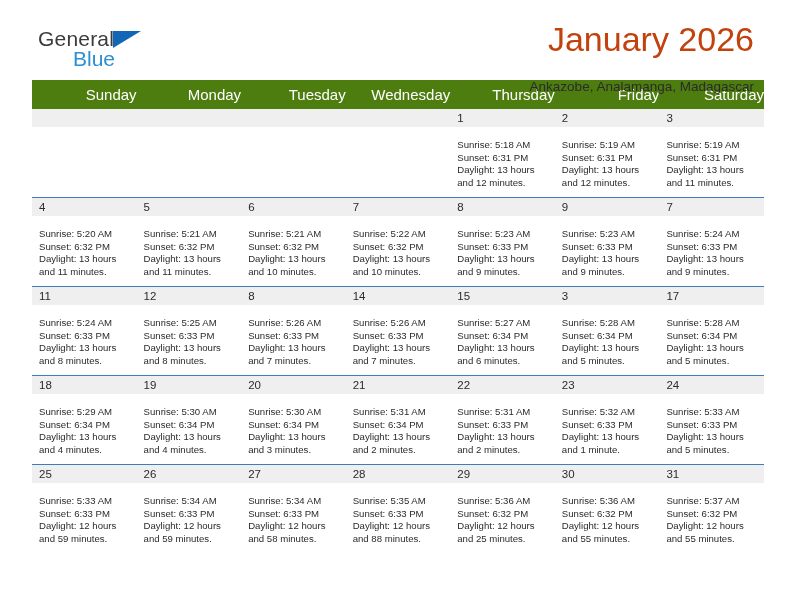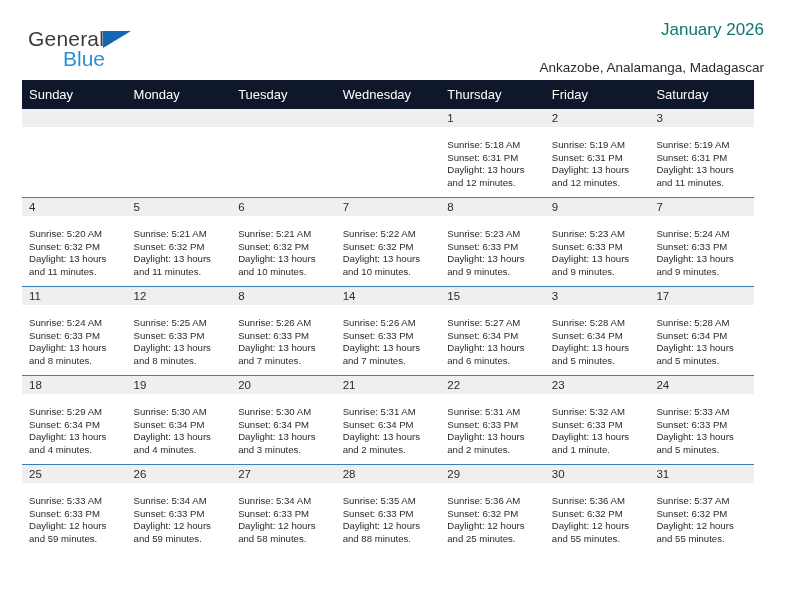--- a/index.html
+++ b/index.html
@@ -13,21 +13,21 @@
     height: 612px;
     font-family: "Liberation Sans", sans-serif;
     color: #1a1a1a;
     overflow: hidden;
   }
   .page {
     position: relative;
     width: 792px;
     height: 612px;
     box-sizing: border-box;
-    padding: 0 22px;
+    padding: 0 32px;
     border-radius: 30px;
   }
 
   
   .header {
     position: relative;
     height: 72px;
     padding-top: 20px;
     box-sizing: border-box;
   }
@@ -63,45 +63,45 @@
     font-size: 21px;
     color: #2a8fd4;
   }
   .title-block {
     position: absolute;
     right: 6px;
     top: 20px;
     text-align: right;
   }
   .cal-title {
-    font-size: 17px;
-    color: #0f766e;
+    font-size: 34px;
+    color: #c2410c;
     font-weight: normal;
     line-height: 1.15;
     margin: 0;
   }
   .cal-subtitle {
     font-size: 13.5px;
     color: #2b2b2b;
     margin-top: 20px;
   }
 
   
   .calendar {
     width: 732px;
     border-collapse: collapse;
     table-layout: fixed;
     margin-top: 8px;
   }
   .calendar th {
-    background: #0f172a;
+    background: #4d7c0f;
     color: #ffffff;
-    font-size: 13px;
+    font-size: 15px;
     font-weight: normal;
-    text-align: left;
+    text-align: right;
     padding: 5px 0 5px 7px;
     height: 19px;
     border: none;
   }
   .calendar td {
     vertical-align: top;
     padding: 0;
     border: none;
     border-top: 1px solid #3d7cbf;
     height: 88px;

